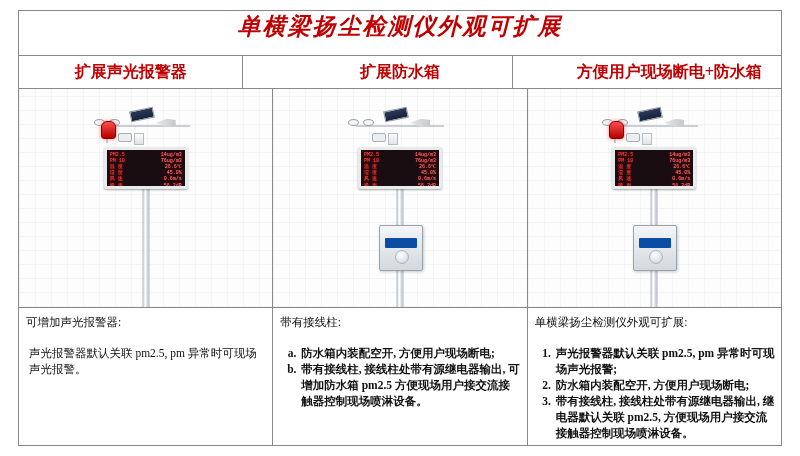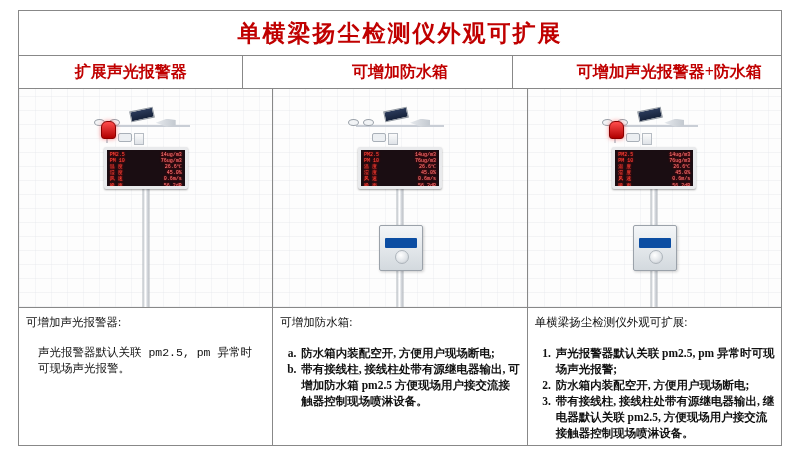--- a/index.html
+++ b/index.html
@@ -29,23 +29,23 @@
     border: 1px solid #888;
     box-sizing: border-box;
     display: flex;
     flex-direction: column;
     background: #fff;
   }
   .title-row {
     height: 48px;
     border-bottom: 1px solid #888;
     display: flex;
-    align-items: center;
     justify-content: center;
     box-sizing: border-box;
+    font-style: italic;
   }
   .title-text {
     color: #c00000;
     font-size: 23px;
     font-weight: bold;
     letter-spacing: 2px;
     font-family: "Liberation Serif", serif;
   }
   .head-row {
     height: 34px;
@@ -259,23 +259,22 @@
     font-family: "Liberation Serif", serif;
     font-size: 11.5px;
     line-height: 16px;
     color: #111;
   }
   .text-cell:last-child { border-right: none; }
   .tc-title {
     margin-bottom: 15px;
   }
   .tc-body p {
-    margin: 12px;
+    margin: 3px;
     text-indent: 0;
-    font-family: Liberation Mono, monospace;
   }
   ol.tc-list, ol.tc-list-num {
     margin: 0;
     padding-left: 19px;
   }
   ol.tc-list { list-style: lower-alpha; }
   ol.tc-list-num { list-style: decimal; }
   ol li { margin: 0; padding-left: 2px; font-weight: bold; }
 </style>
 </head>
@@ -283,22 +282,22 @@
 
 <div class="page">
   <div class="table">
 
     <div class="title-row">
       <div class="title-text">单横梁扬尘检测仪外观可扩展</div>
     </div>
 
     <div class="head-row">
       <div class="head-cell">扩展声光报警器</div>
-      <div class="head-cell">可增加防水箱</div>
-      <div class="head-cell">可增加声光报警器+防水箱</div>
+      <div class="head-cell">扩展防水箱</div>
+      <div class="head-cell">方便用户现场断电+防水箱</div>
     </div>
 
     <div class="img-row">
 
       <div class="img-cell">
         <div class="wm"></div>
         <div class="device">
           <div class="mast" style="top:86px;height:132px;"></div>
           <div class="crossarm" style="top:26px;width:88px;"></div>
           <div class="anemo" style="left:48px;top:18px;"></div>
@@ -433,21 +432,21 @@
     <div class="text-row">
 
       <div class="text-cell">
         <div class="tc-title">可增加声光报警器:</div>
         <div class="tc-body">
           <p>声光报警器默认关联 pm2.5, pm 异常时可现场声光报警。</p>
         </div>
       </div>
 
       <div class="text-cell">
-        <div class="tc-title">可增加防水箱:</div>
+        <div class="tc-title">带有接线柱:</div>
         <ol class="tc-list">
           <li>防水箱内装配空开, 方便用户现场断电;</li>
           <li>带有接线柱, 接线柱处带有源继电器输出, 可增加防水箱 pm2.5 方便现场用户接交流接触器控制现场喷淋设备。</li>
         </ol>
       </div>
 
       <div class="text-cell">
         <div class="tc-title">单横梁扬尘检测仪外观可扩展:</div>
         <ol class="tc-list-num">
           <li>声光报警器默认关联 pm2.5, pm 异常时可现场声光报警;</li>

